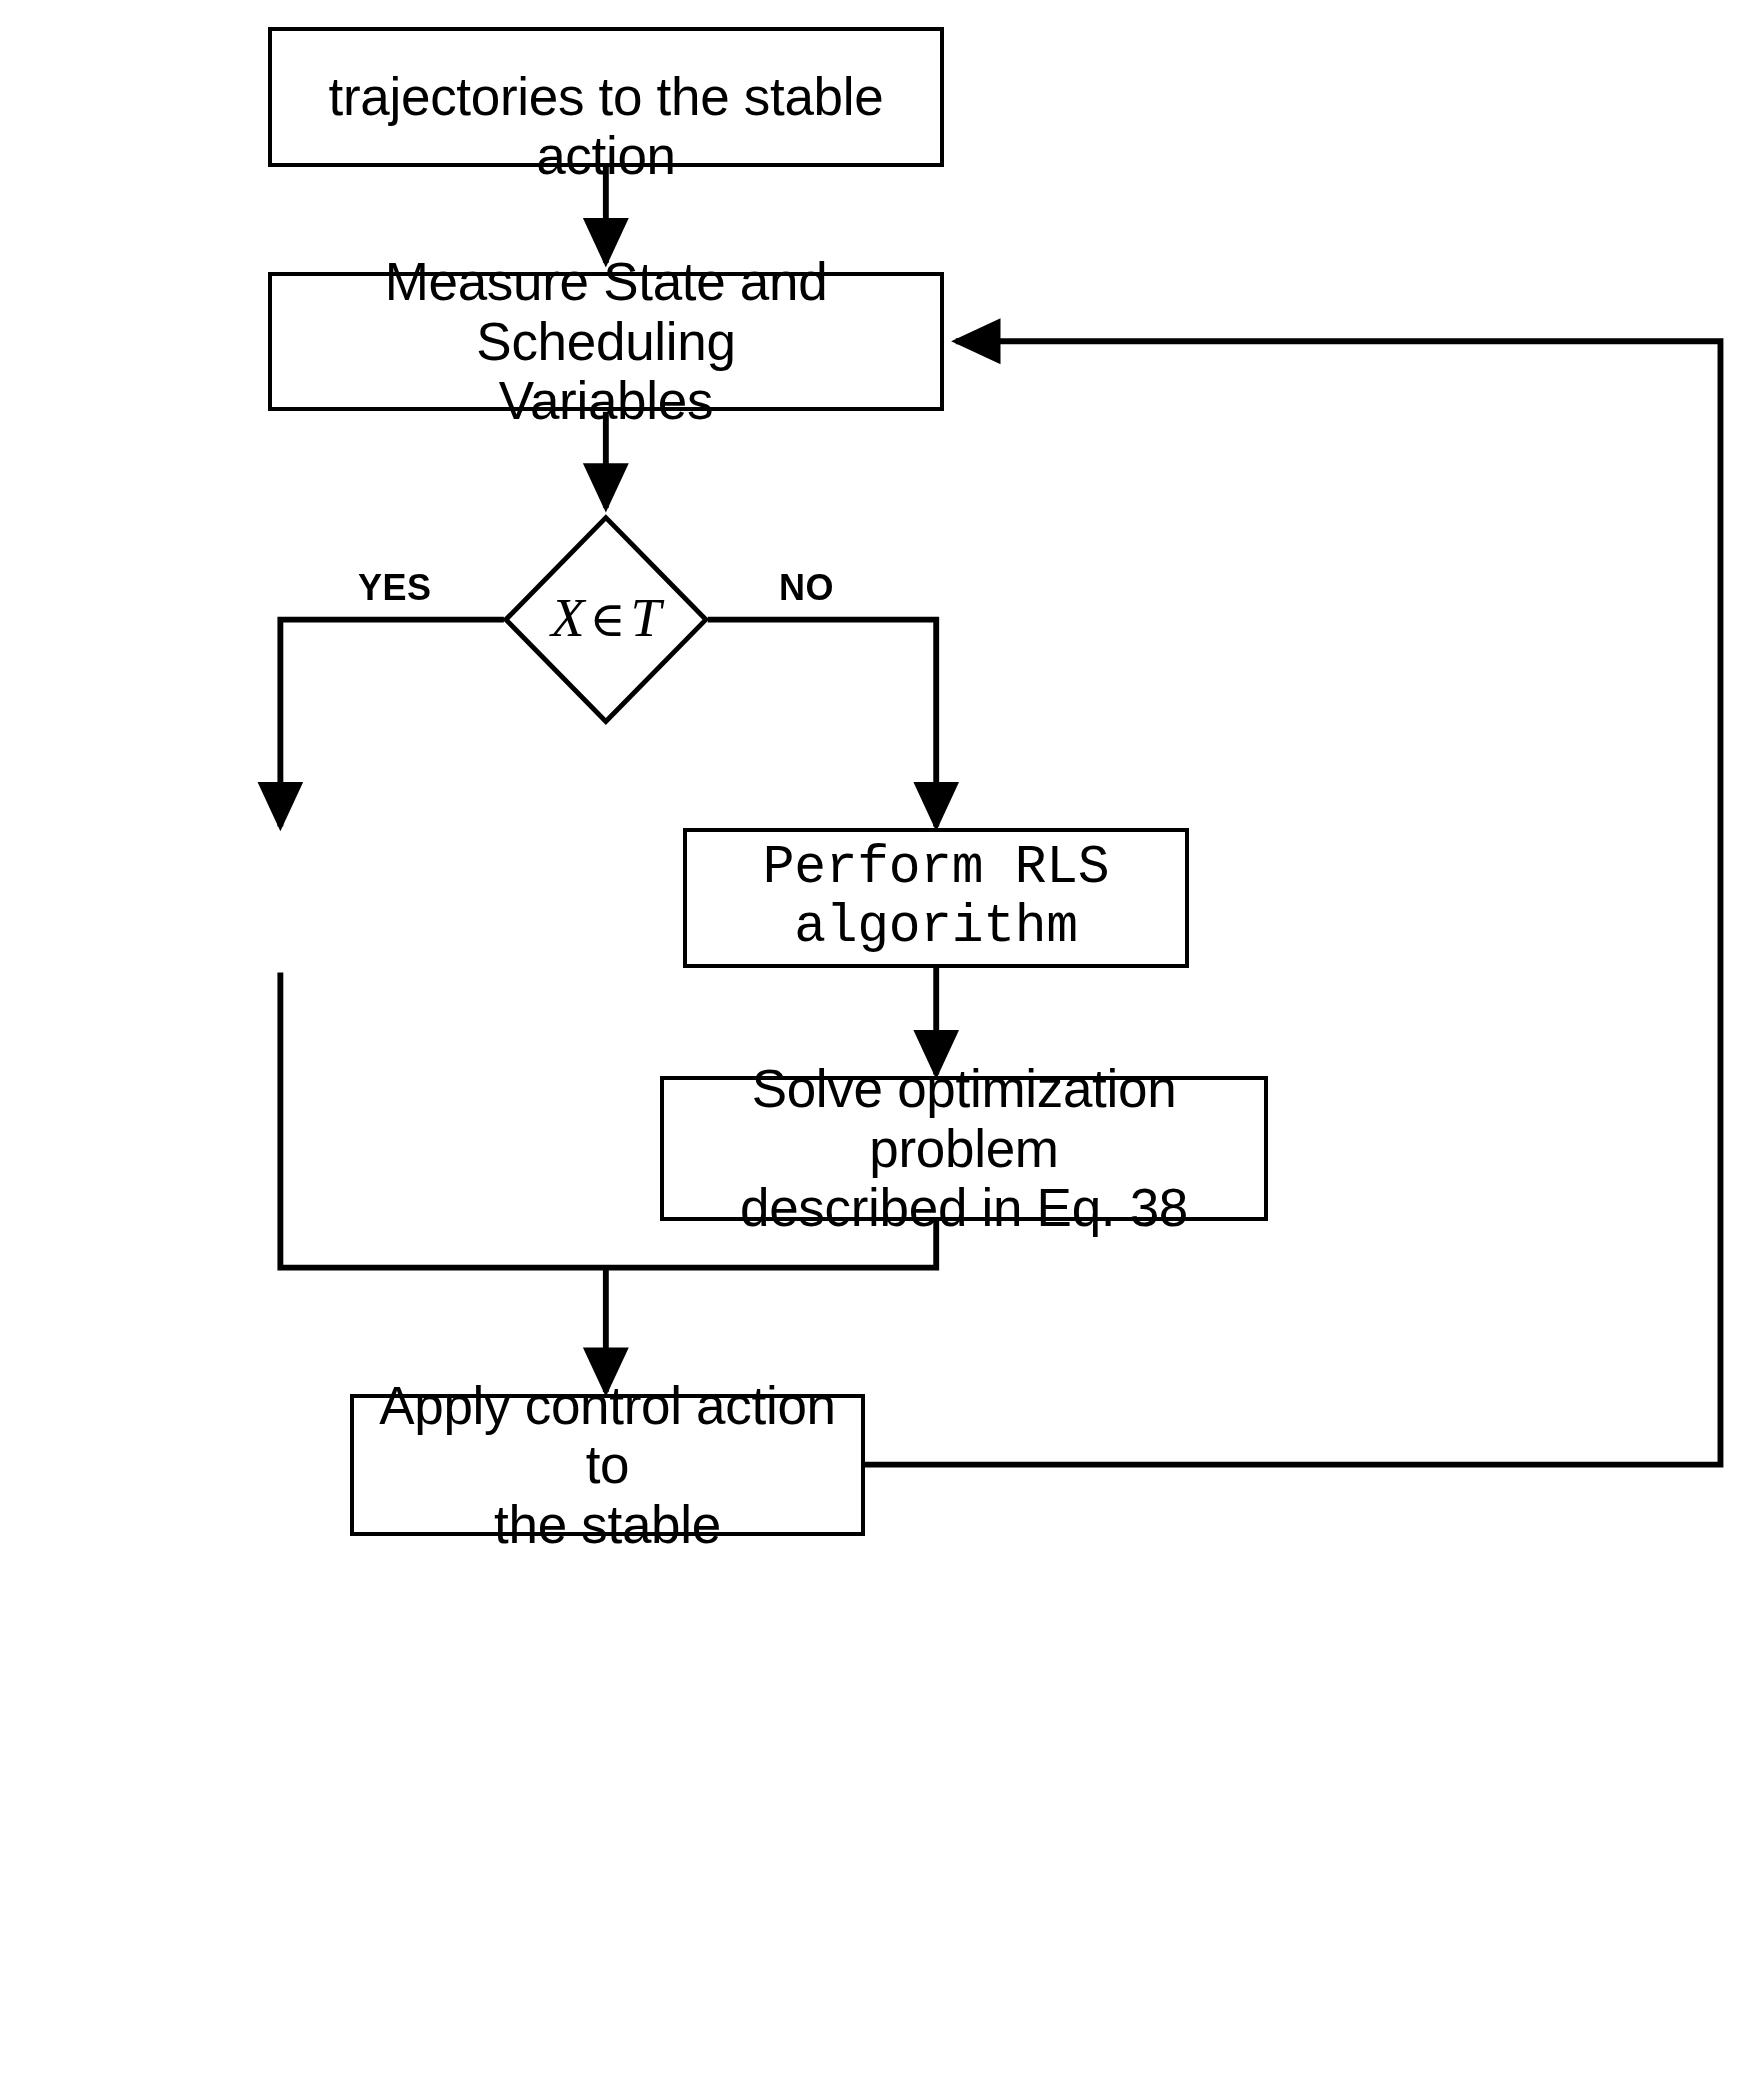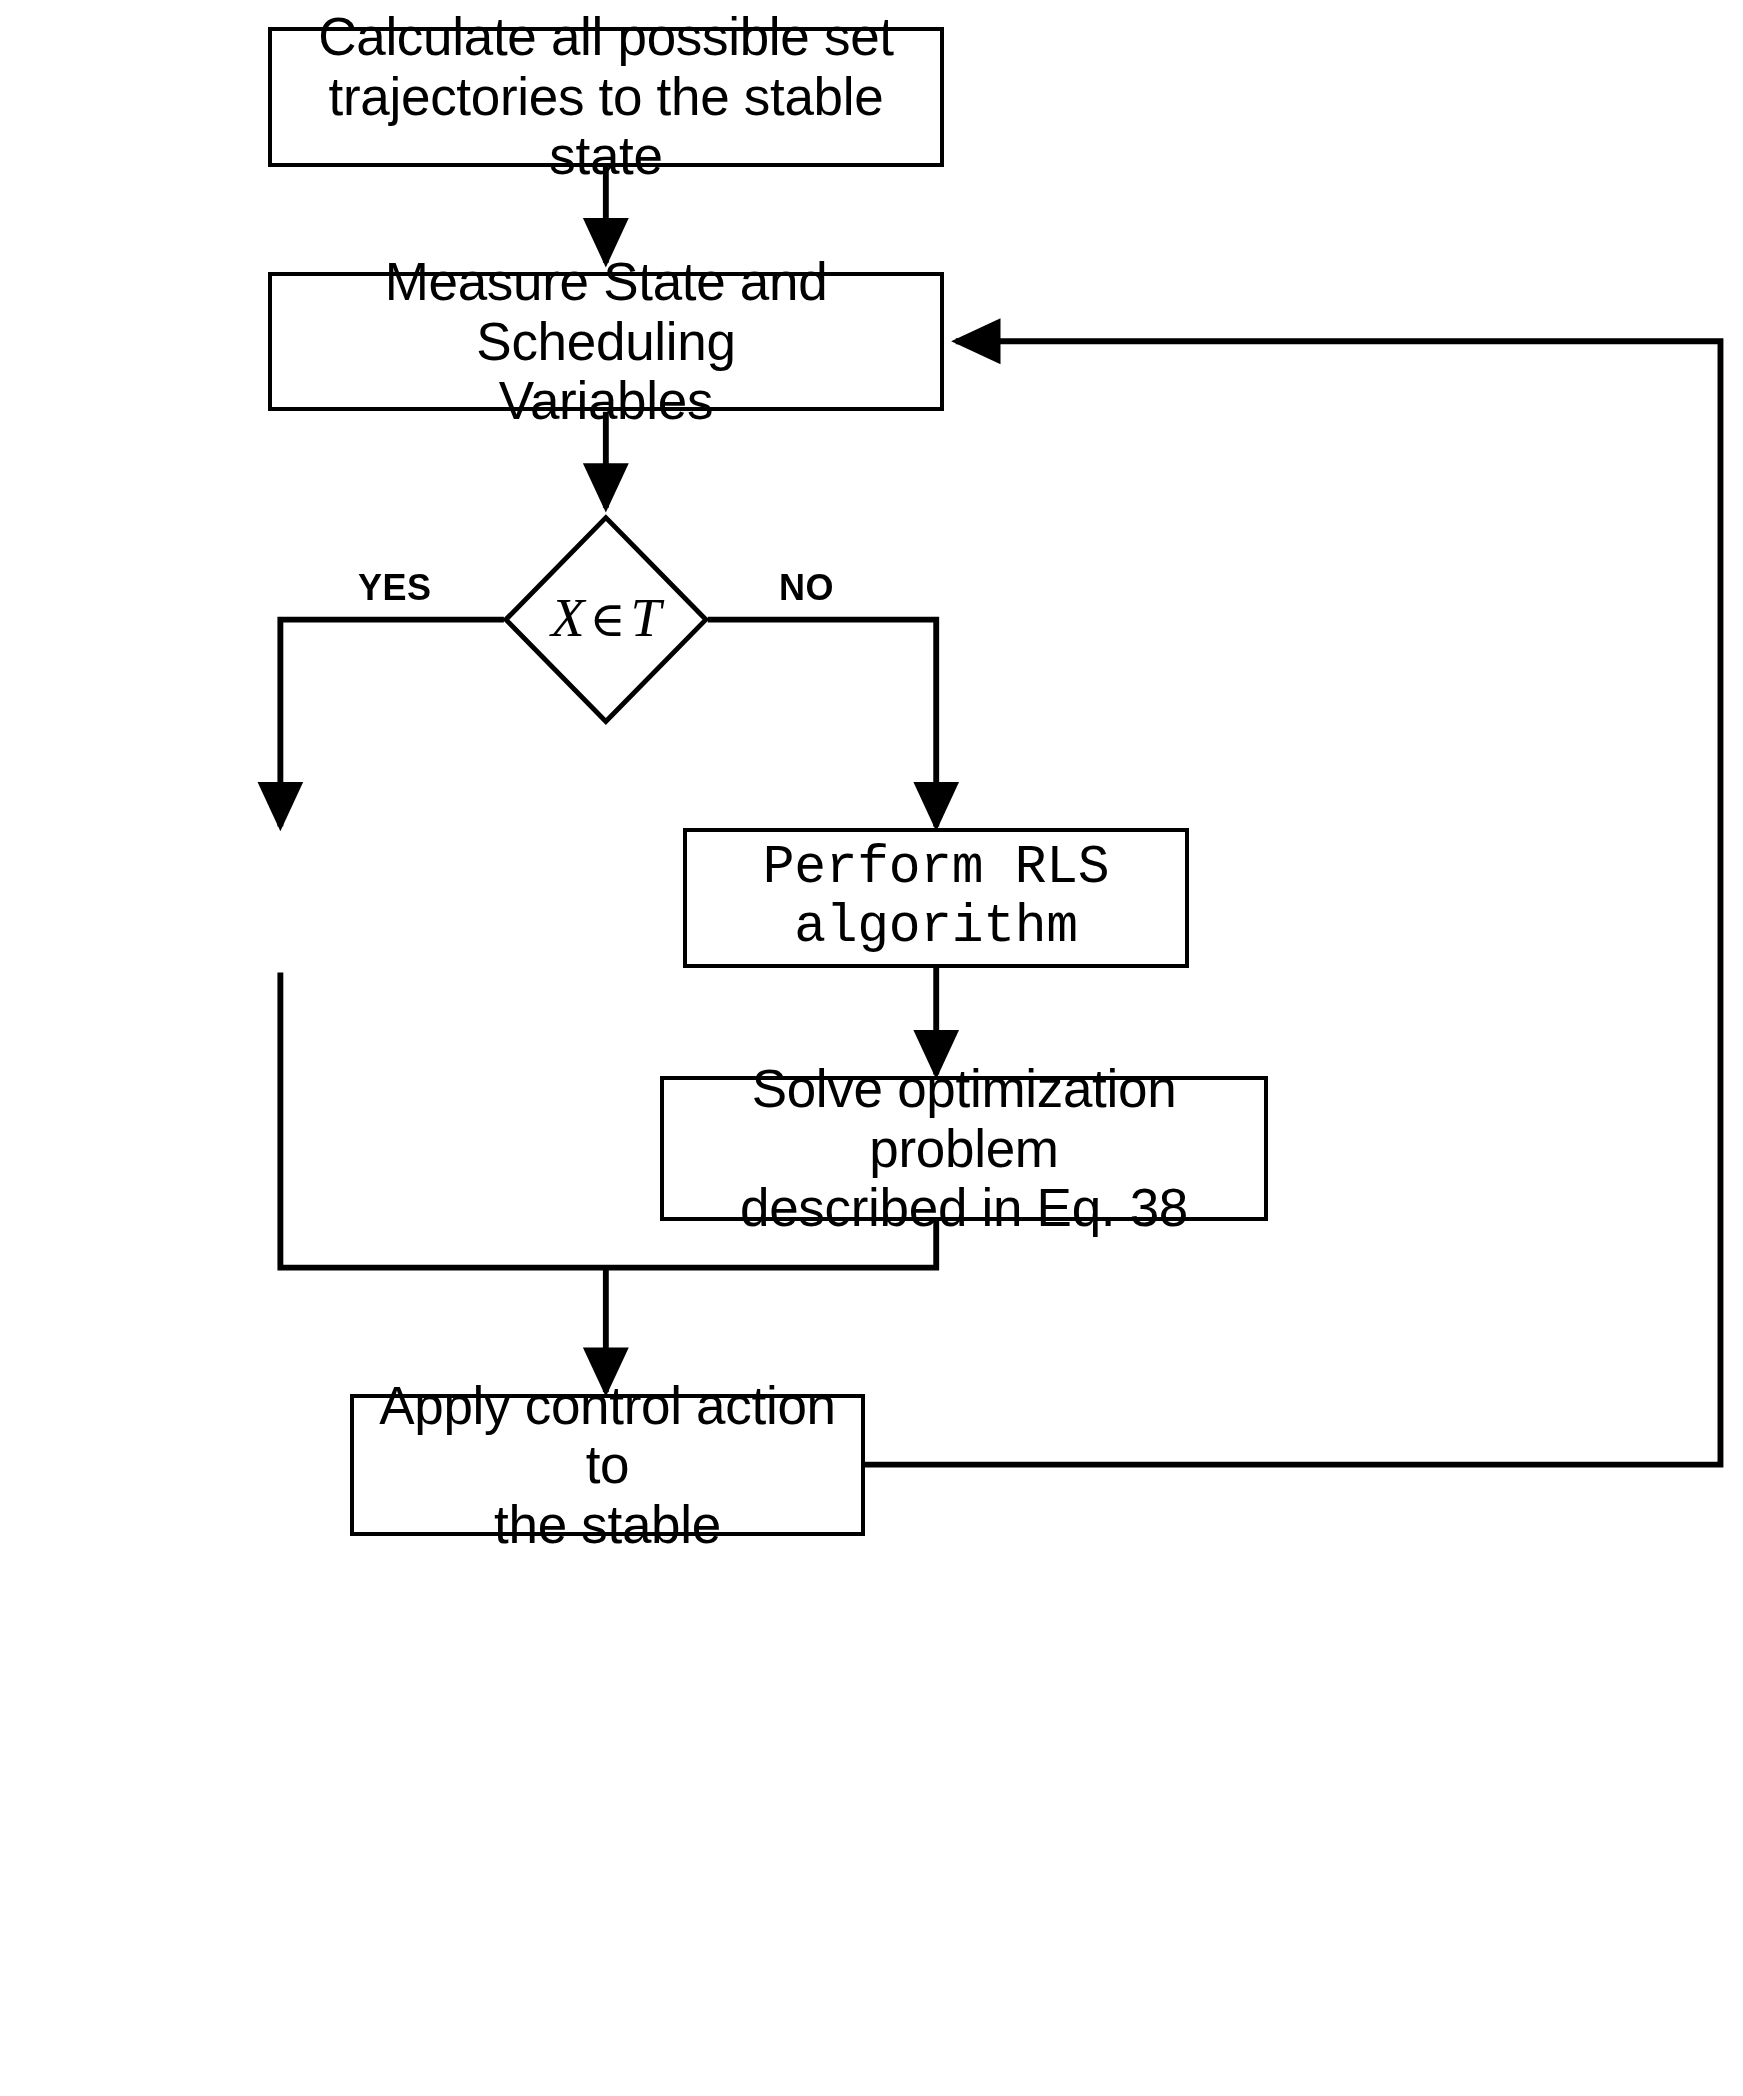--- a/index.html
+++ b/index.html
@@ -113,21 +113,21 @@
 
     <path d="M 955,987 L 955,1096" stroke="#000000" stroke-width="6" fill="none" marker-end="url(#arrowhead)"></path>
 
     <path d="M 286,992 L 286,1293 L 955,1293 L 955,1245" stroke="#000000" stroke-width="6" fill="none"></path>
     <path d="M 618,1293 L 618,1420" stroke="#000000" stroke-width="6" fill="none" marker-end="url(#arrowhead)"></path>
 
     <path d="M 882,1494 L 1755,1494 L 1755,348 L 975,348" stroke="#000000" stroke-width="6" fill="none" marker-end="url(#arrowhead)"></path>
   </svg>
 
   <div class="node-box" style="left:268px; top:26.5px; width:676px; height:140px;">
-    <span class="label-text"><span>Calculate all possible set</span><br><span>trajectories to the stable state</span></span>
+    <span class="label-text"><br><span>trajectories to the stable action</span></span>
   </div>
 
   <div class="node-box" style="left:268px; top:272px; width:676px; height:139px;">
     <span class="label-text"><span>Measure State and Scheduling</span><br><span>Variables</span></span>
   </div>
 
   <div class="diamond-label" style="left:508px; top:586px; width:196px; height:67px; display:flex; justify-content:center;">
     <span>
       <span class="math-serif">X</span><span class="elem-glyph">∈</span><span class="math-serif">T</span>
     </span>

